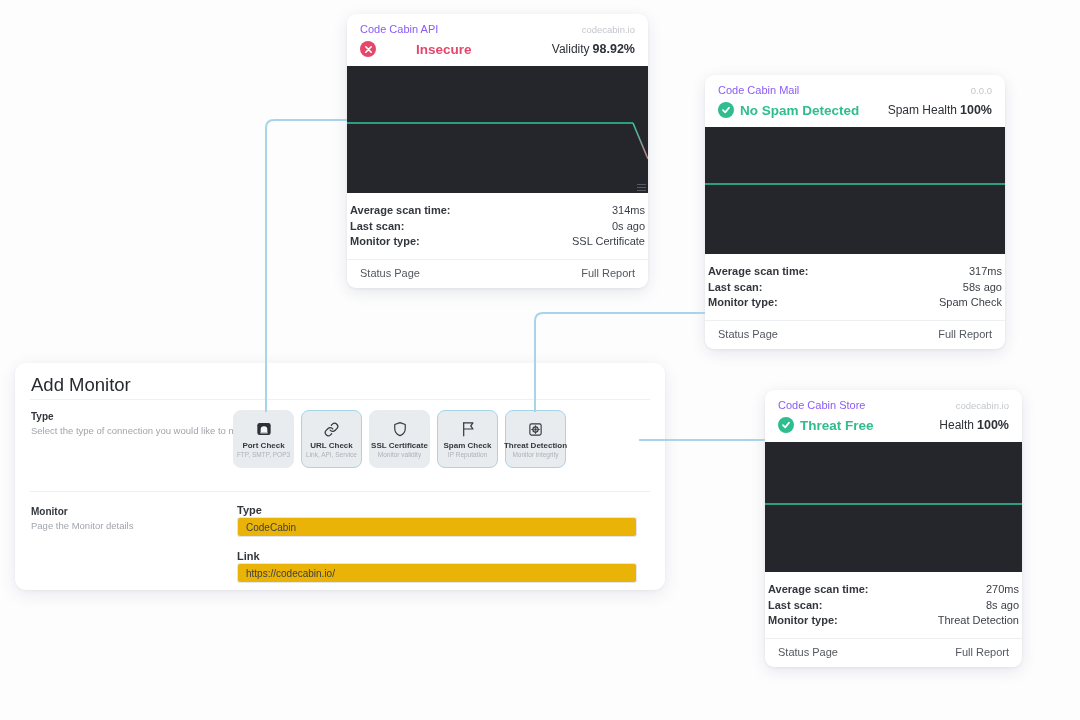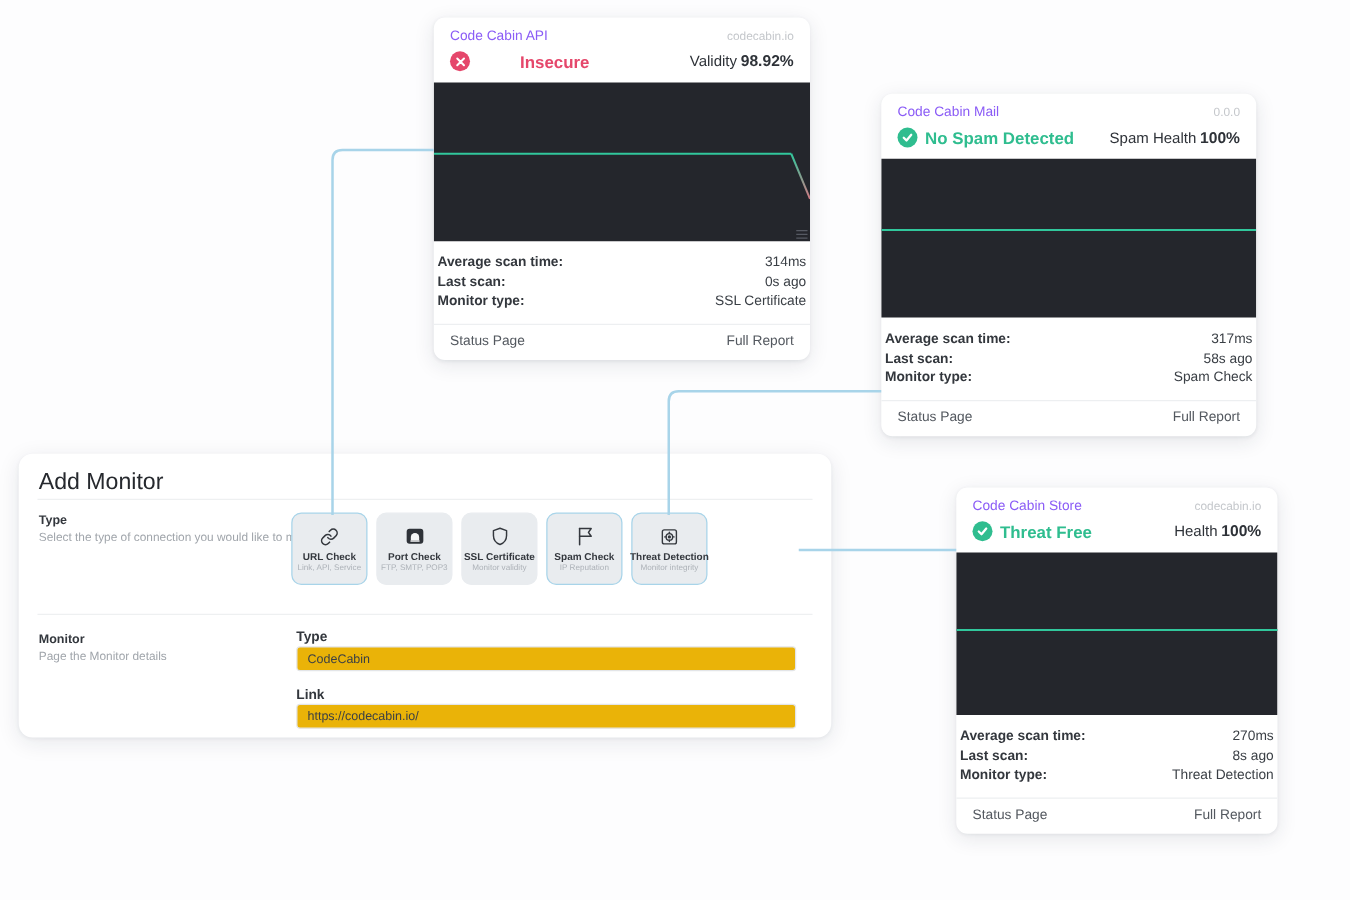--- a/index.html
+++ b/index.html
@@ -209,40 +209,40 @@
   </div>
 
   <div class="panel">
     <div class="panel-title">Add Monitor</div>
     <div class="p-divider" style="top:36px;"></div>
 
     <div class="sec-label" style="top:48px;">Type</div>
     <div class="sec-desc" style="top:62px;">Select the type of connection you would like to monitor</div>
 
     <div class="tiles">
-      <div class="tile selected">
-        <span class="tile-icon">
-          <svg width="15" height="15" viewBox="0 0 24 24" fill="none" stroke="#34383e" stroke-width="2" stroke-linecap="round" stroke-linejoin="round">
-              <path d="M10 13a5 5 0 0 0 7.54.54l3-3a5 5 0 0 0-7.07-7.07l-1.72 1.71"></path>
-              <path d="M14 11a5 5 0 0 0-7.54-.54l-3 3a5 5 0 0 0 7.07 7.07l1.71-1.71"></path>
-            </svg>
-        </span>
-        <div class="tile-label">URL Check</div>
-        <div class="tile-sub">Link, API, Service</div>
-      </div>
       <div class="tile">
         <span class="tile-icon">
           <svg width="16" height="14" viewBox="0 0 24 21">
               <rect x="2" y="1.5" width="20" height="18" rx="3.5" fill="#2e3238"></rect>
               <path d="M7 15.5 v-4 a5 5 0 0 1 10 0 v4 z" fill="#f5f6f7"></path>
               <rect x="6.5" y="15.5" width="11" height="1.6" fill="#f5f6f7"></rect>
             </svg>
         </span>
         <div class="tile-label">Port Check</div>
         <div class="tile-sub">FTP, SMTP, POP3</div>
+      </div>
+      <div class="tile selected">
+        <span class="tile-icon">
+          <svg width="15" height="15" viewBox="0 0 24 24" fill="none" stroke="#34383e" stroke-width="2" stroke-linecap="round" stroke-linejoin="round">
+              <path d="M10 13a5 5 0 0 0 7.54.54l3-3a5 5 0 0 0-7.07-7.07l-1.72 1.71"></path>
+              <path d="M14 11a5 5 0 0 0-7.54-.54l-3 3a5 5 0 0 0 7.07 7.07l1.71-1.71"></path>
+            </svg>
+        </span>
+        <div class="tile-label">URL Check</div>
+        <div class="tile-sub">Link, API, Service</div>
       </div>
       <div class="tile">
         <span class="tile-icon">
           <svg width="14" height="16" viewBox="0 0 24 26" fill="none" stroke="#34383e" stroke-width="2" stroke-linejoin="round">
               <path d="M12 2 L21 5.2 V12 c0 6.2-4 10.5-9 12.3 C7 22.5 3 18.2 3 12 V5.2 Z"></path>
             </svg>
         </span>
         <div class="tile-label">SSL Certificate</div>
         <div class="tile-sub">Monitor validity</div>
       </div>

